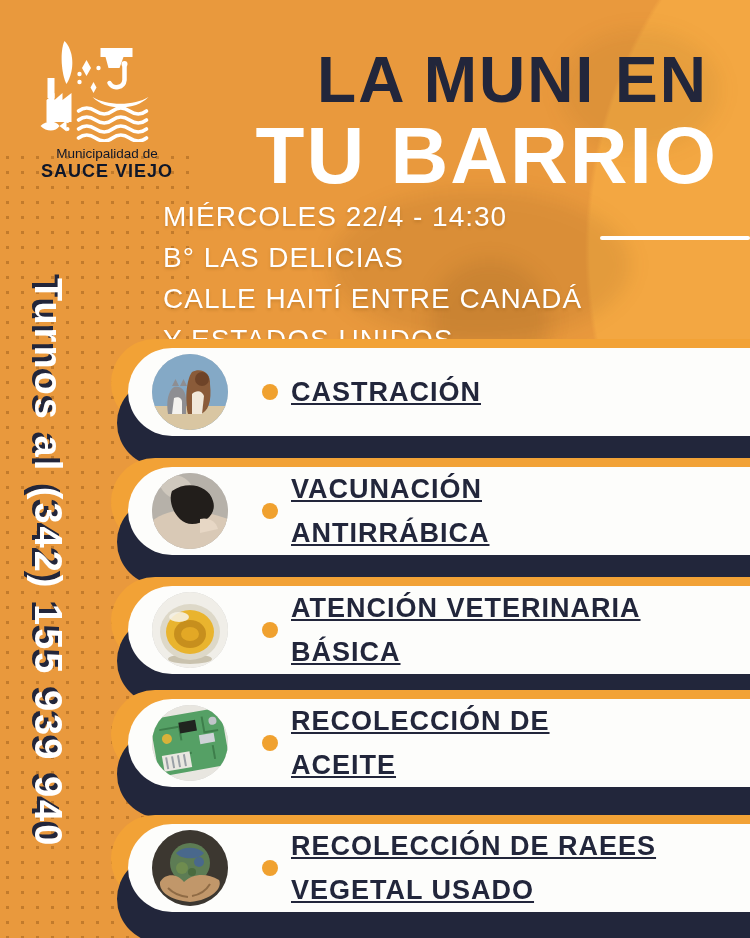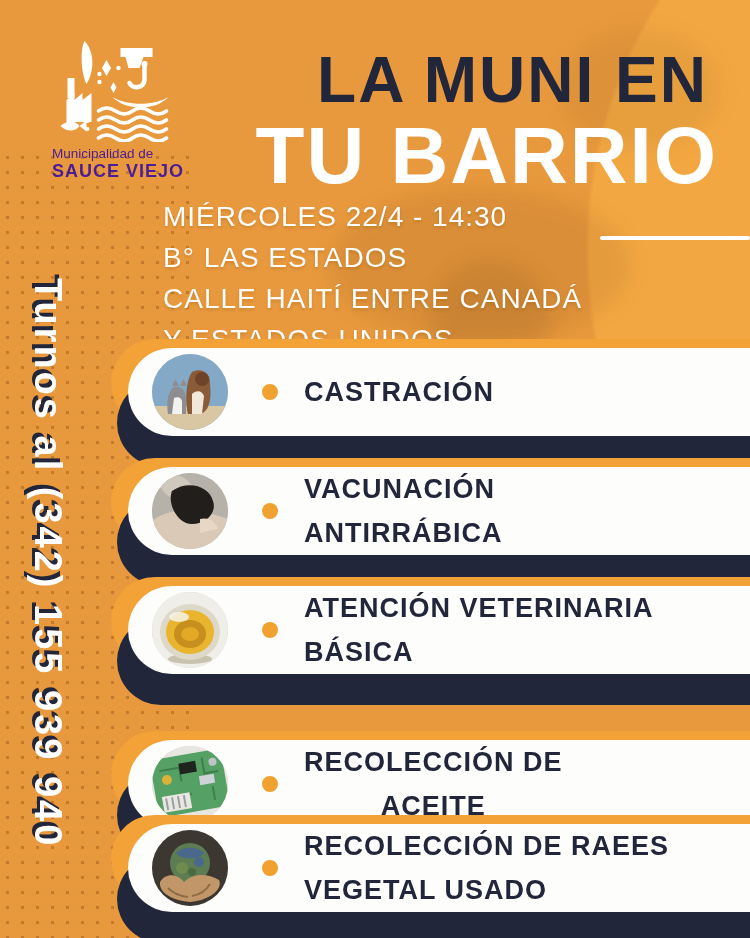--- a/index.html
+++ b/index.html
@@ -17,21 +17,21 @@
   .hint-1{left:330px;top:190px;width:300px;height:150px;background:rgba(90,50,10,0.10);}
   .hint-2{left:560px;top:30px;width:160px;height:120px;background:rgba(90,60,15,0.08);}
   .hint-3{left:430px;top:260px;width:120px;height:120px;background:rgba(70,40,10,0.10);}
   .dots{
     position:absolute;
     background-image:radial-gradient(circle,rgba(146,86,24,0.45) 1.6px,transparent 1.8px);
     background-size:15px 15px;
   }
   .dots-left{left:0;top:150px;width:190px;height:788px;}
   
-  .logo{position:absolute;left:52px;top:38px;width:150px;color:#4c1d95;}
+  .logo{position:absolute;left:32px;top:38px;width:150px;color:#0f172a;text-align:center;}
   .logo svg{display:block;}
   .logo-org1{font-size:13.5px;line-height:16px;margin-top:4px;}
   .logo-org2{font-size:18px;font-weight:bold;letter-spacing:1px;line-height:19px;}
   
   .title{position:absolute;top:44px;right:42px;text-align:right;font-weight:bold;}
   .title-line1{font-size:64px;line-height:72px;color:#22263B;letter-spacing:2px;}
   .title-line2{font-size:80px;line-height:80px;color:#FFFFFF;letter-spacing:2px;margin-right:-10px;}
   
   .event{
     position:absolute;left:163px;top:196px;
@@ -50,21 +50,21 @@
   
   .pill-row{position:absolute;left:0;right:0;height:88px;}
   .pill-layer{position:absolute;left:128px;right:-50px;top:0;height:88px;border-radius:46px 0 0 46px;}
   .pill-accent{background:#F2A236;transform:translate(-17px,-9px);}
   .pill-navy{background:#22263B;transform:translate(-11px,31px);}
   .pill-white{background:#FDFDFB;}
   .pill-content{position:absolute;left:128px;right:0;top:0;height:88px;display:flex;align-items:center;}
   .photo{width:76px;height:76px;border-radius:50%;overflow:hidden;margin-left:24px;flex:none;background:#ccc;}
   .photo svg{display:block;}
   .bullet{width:16px;height:16px;border-radius:50%;background:#F0A12F;margin-left:34px;flex:none;}
-  .labels{margin-left:26px;font-weight:bold;font-size:27px;line-height:44px;color:#22263B;letter-spacing:1px;}
+  .labels{margin-left:13px;font-weight:bold;font-size:27px;line-height:44px;color:#22263B;letter-spacing:1px;text-decoration:underline;}
 </style>
 </head>
 <body>
 
 <div class="bg-bright-circle"></div>
 <div class="bg-photo-hint hint-1"></div>
 <div class="bg-photo-hint hint-2"></div>
 <div class="bg-photo-hint hint-3"></div>
 <div class="dots dots-left"></div>
 
@@ -104,21 +104,21 @@
   <div class="logo-org2">SAUCE VIEJO</div>
 </div>
 
 <div class="title">
   <div class="title-line1">LA MUNI EN</div>
   <div class="title-line2">TU BARRIO</div>
 </div>
 
 <div class="event">
   <div>MIÉRCOLES 22/4 - 14:30</div>
-  <div>B° LAS ESTADOS</div>
+  <div>B° LAS DELICIAS</div>
   <div>CALLE HAITÍ ENTRE CANADÁ</div>
   <div>Y ESTADOS UNIDOS</div>
 </div>
 <div class="divider-line"></div>
 
 <div class="phone-vertical">Turnos al (342) 155 939 940</div>
 
 <div class="pill-row" style="top:348px;">
   <div class="pill-layer pill-accent"></div>
   <div class="pill-layer pill-navy"></div>
@@ -183,21 +183,21 @@
       </svg>
     </div>
     <div class="bullet"></div>
     <div class="labels">
       <div>ATENCIÓN VETERINARIA</div>
       <div>BÁSICA</div>
     </div>
   </div>
 </div>
 
-<div class="pill-row" style="top:740px;text-align:center;">
+<div class="pill-row" style="top:699px;">
   <div class="pill-layer pill-accent"></div>
   <div class="pill-layer pill-navy"></div>
   <div class="pill-layer pill-white"></div>
   <div class="pill-content">
     <div class="photo">
       <svg viewBox="0 0 76 76" width="76" height="76">
         <rect width="76" height="76" fill="#E8E6E0"></rect>
         <g transform="rotate(-10 38 38)">
           <rect x="2" y="8" width="72" height="58" rx="4" fill="#55A065"></rect>
           <g stroke="#3E7E4B" stroke-width="2" fill="none">

